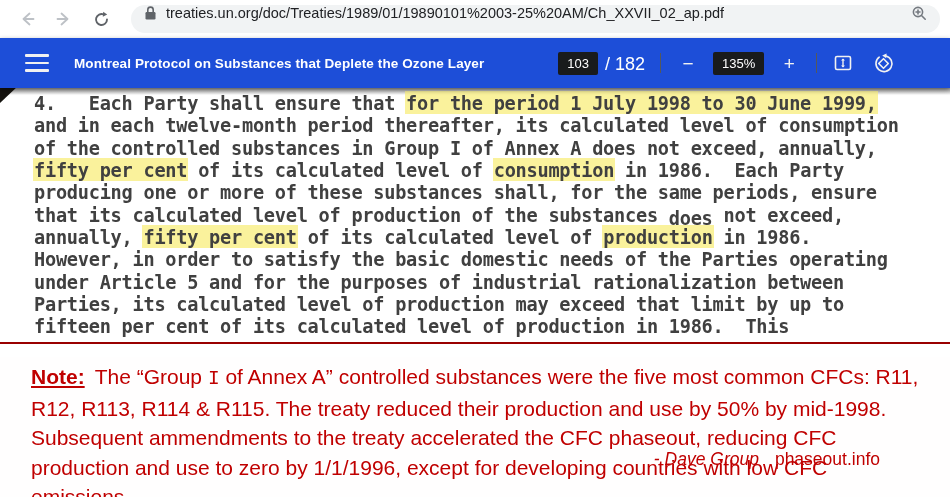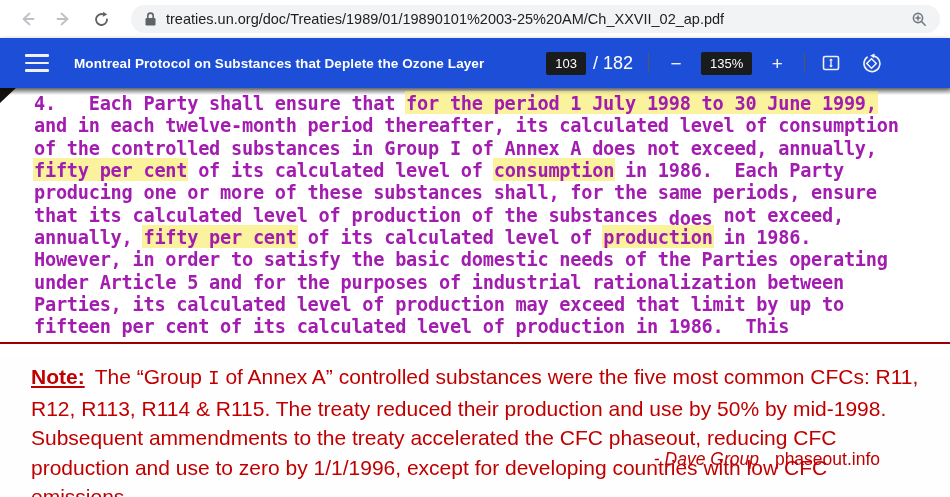--- a/index.html
+++ b/index.html
@@ -5,56 +5,56 @@
   * { margin:0; padding:0; box-sizing:border-box; }
   html,body { width:950px; height:497px; overflow:hidden; background:#fff;
               font-family:"Liberation Sans", sans-serif; }
 
   
   .browser-bar { height:38px; background:#ffffff; display:flex; align-items:center;
                  padding:0 10px 0 14px; }
   .nav-btn { width:26px; height:26px; display:flex; align-items:center; justify-content:center;
              margin-right:11px; border-radius:50%; cursor:pointer; flex:0 0 auto; }
   .omnibox { flex:1; height:28px; background:#f1f3f4; border-radius:14px;
-             display:flex; align-items:center; padding:0 12px 0 13px; margin-left:6px; }
+             display:flex; align-items:flex-start; padding:0 12px 0 13px; margin-left:6px; }
   .omnibox .url-text { color:#202124; font-size:14.5px; margin-left:9px;
                        white-space:nowrap; overflow:hidden; }
   .omnibox .spacer { flex:1; }
 
   
   .pdf-toolbar { height:50px; background:#1d4ed8; display:flex; align-items:center;
                  color:#ffffff; padding:0 16px; position:relative; z-index:5;
                  box-shadow:0 2px 5px rgba(0,0,0,.45); }
   .hamburger { width:24px; height:18px; display:flex; flex-direction:column;
                justify-content:space-between; margin:0 0 0 9px; cursor:pointer; flex:0 0 auto; }
   .hamburger div { height:2.6px; background:#f1f1f1; border-radius:1px; }
   .pdf-title { font-size:13.5px; font-weight:bold; margin-left:25px; white-space:nowrap;
                letter-spacing:.1px; }
-  .page-controls { display:flex; align-items:center; margin-left:30px;padding-left:32px; }
+  .page-controls { display:flex; align-items:flex-end; margin-left:42px;padding-left:32px; }
   .dark-box { background:#191b1c; color:#fff; font-size:13px; padding:4px 9px;
               border-radius:2px; text-align:center; }
   .page-total { font-size:18px; margin-left:7px; white-space:pre; }
   .tb-sep { width:1px; height:20px; background:#55585b; margin:0 15px; }
   .zoom-btn { font-size:19px; color:#f1f1f1; width:24px; text-align:center; cursor:pointer;
               line-height:1; }
   .zoom-box { margin:12px 13px; }
   .tb-icon { width:22px; height:22px; display:flex; align-items:center; justify-content:center;
              cursor:pointer; }
   .tb-icon + .tb-icon { margin-left:18px; }
 
   
   .page-area { position:relative; height:254px; background:#ffffff; overflow:hidden; }
   .page-area::before { content:""; position:absolute; left:0; top:0; right:0; height:7px;
                        background:linear-gradient(rgba(0,0,0,.38), rgba(0,0,0,0));
                        pointer-events:none; }
   .scan-corner { position:absolute; left:0; top:0; width:22px; height:15px; background:#15130f;
                  clip-path:polygon(0 0, 72% 0, 0 100%); }
   .doc-text { position:absolute; left:34px; top:5px; width:905px;
               font-family:"DejaVu Sans Mono", monospace; font-weight:bold;
-              font-size:18.6px; line-height:22.35px; color:#a21caf;
+              font-size:18.6px; line-height:22.35px; color:#404040;
               letter-spacing:-.25px; white-space:pre; }
   .hl { background:var(--hl-color, #FAF29C); box-shadow:0 -1px 0 1px var(--hl-color, #FAF29C); }
   .low { position:relative; top:3px; }
 
   
   .note-divider { height:2px; background:var(--divider-color, #990000); }
   .note-area { position:relative; height:153px; background:#fffefe;
                padding:5px 30px 0 31px; color:var(--note-color, #C00000);
                font-size:21px; line-height:29.2px;margin-top:13px; }
   .note-label { font-weight:bold; text-decoration:underline; margin-right:10px; }

